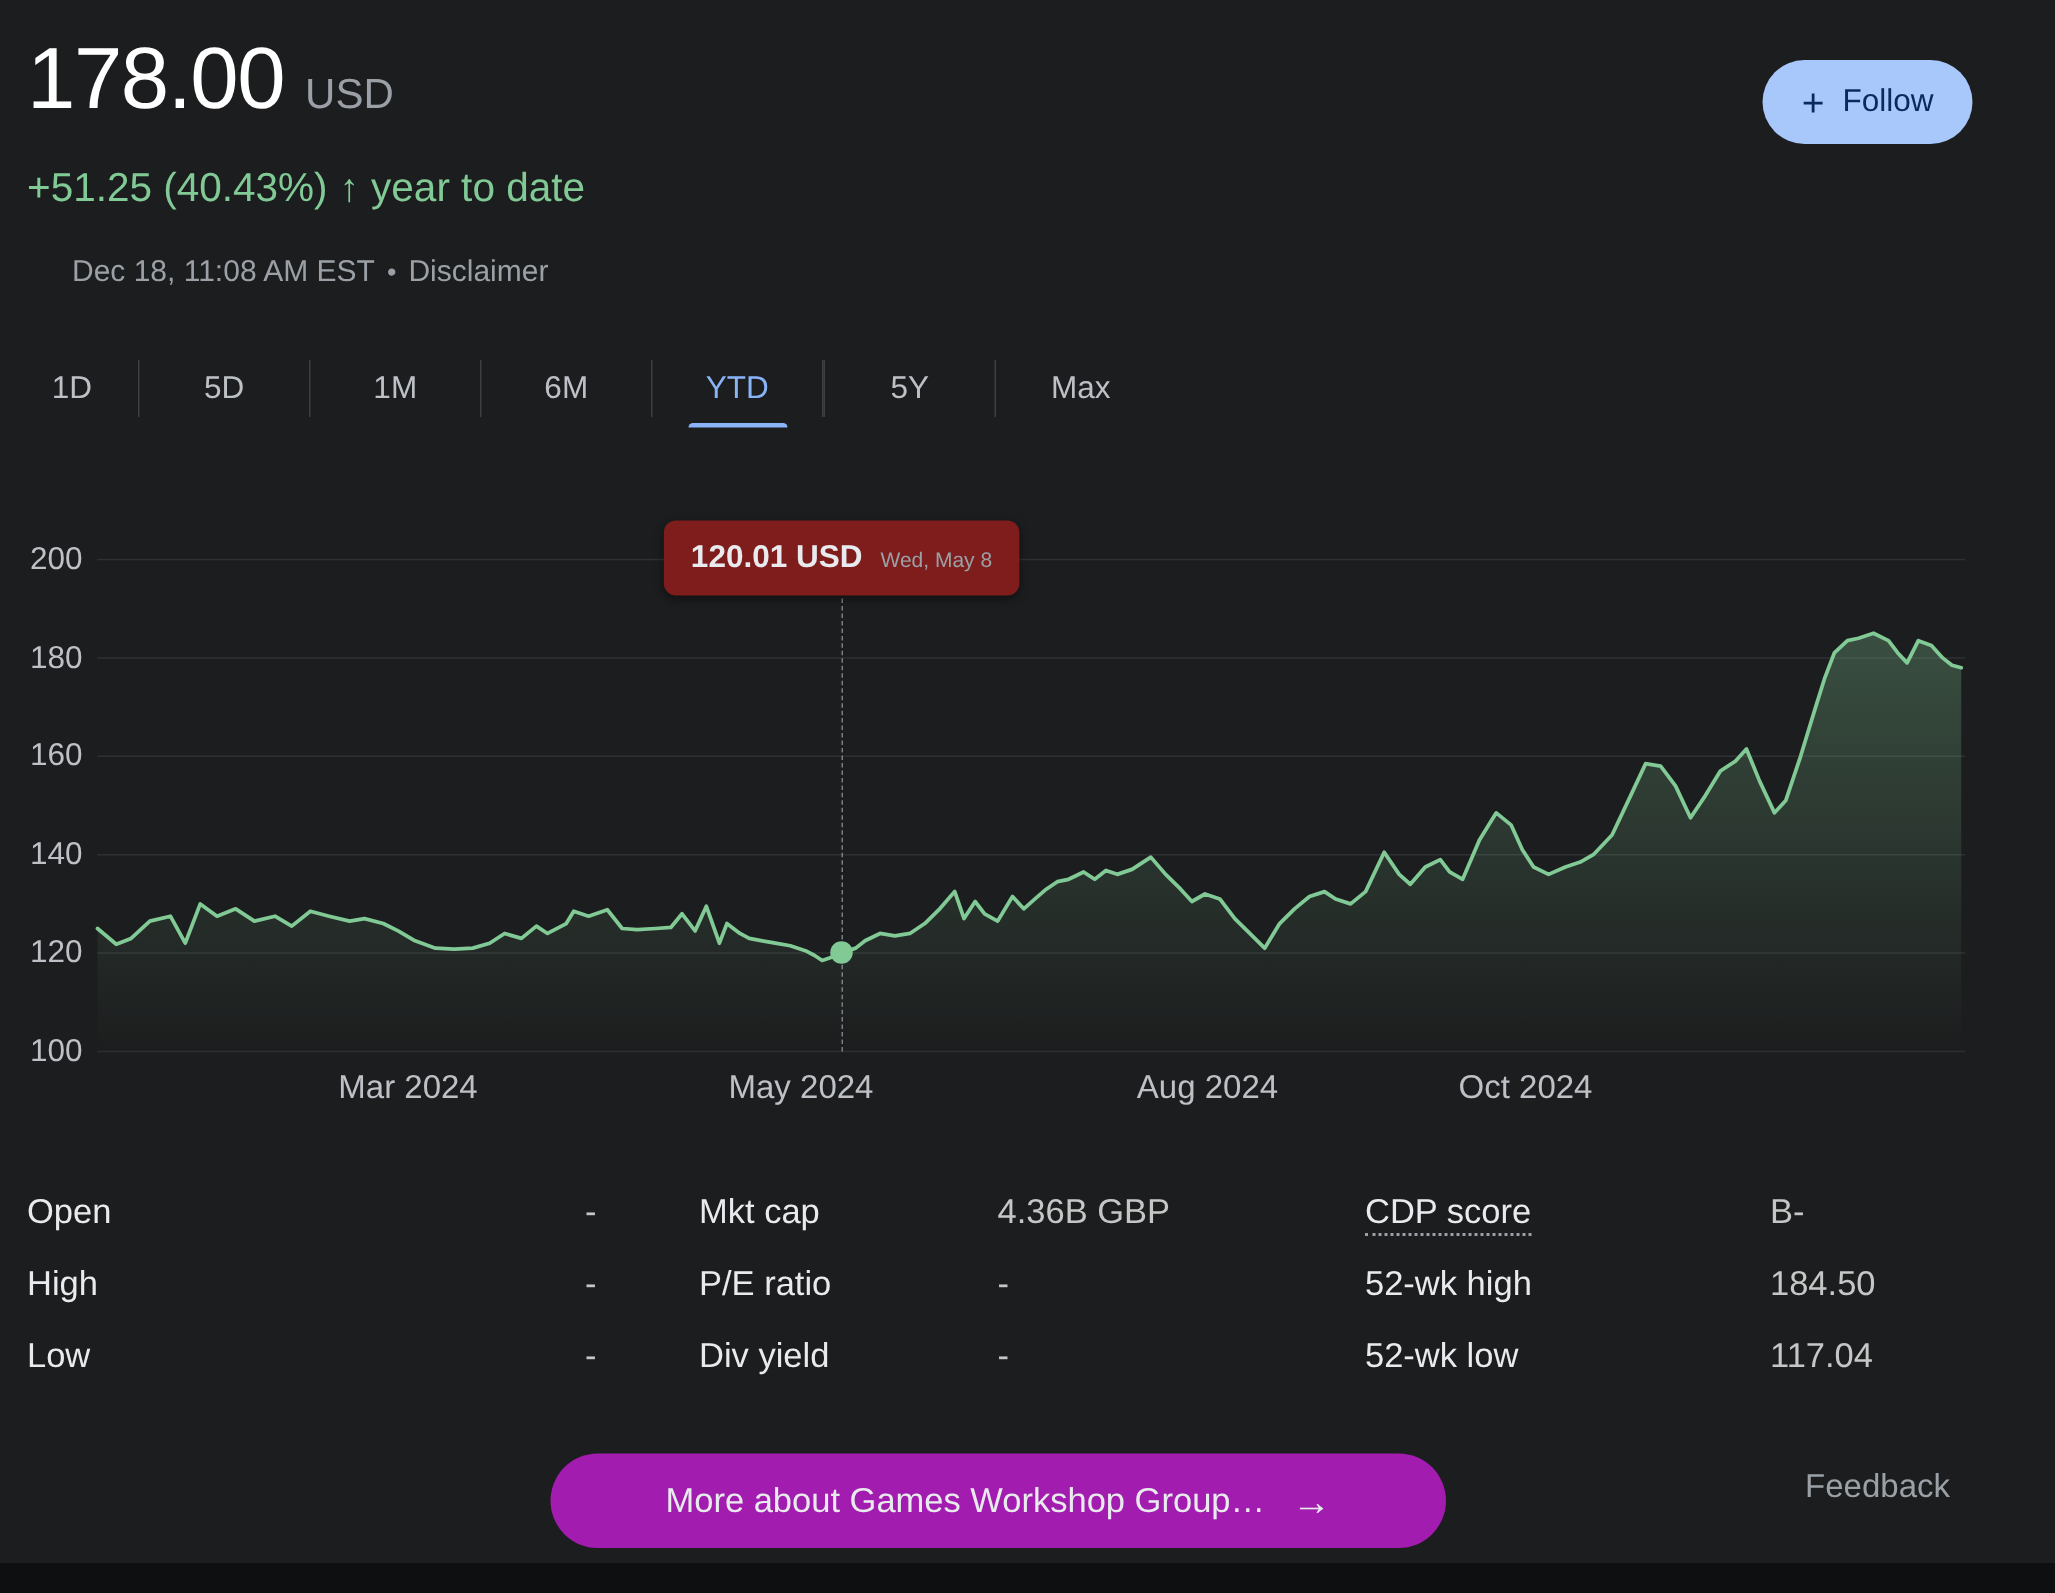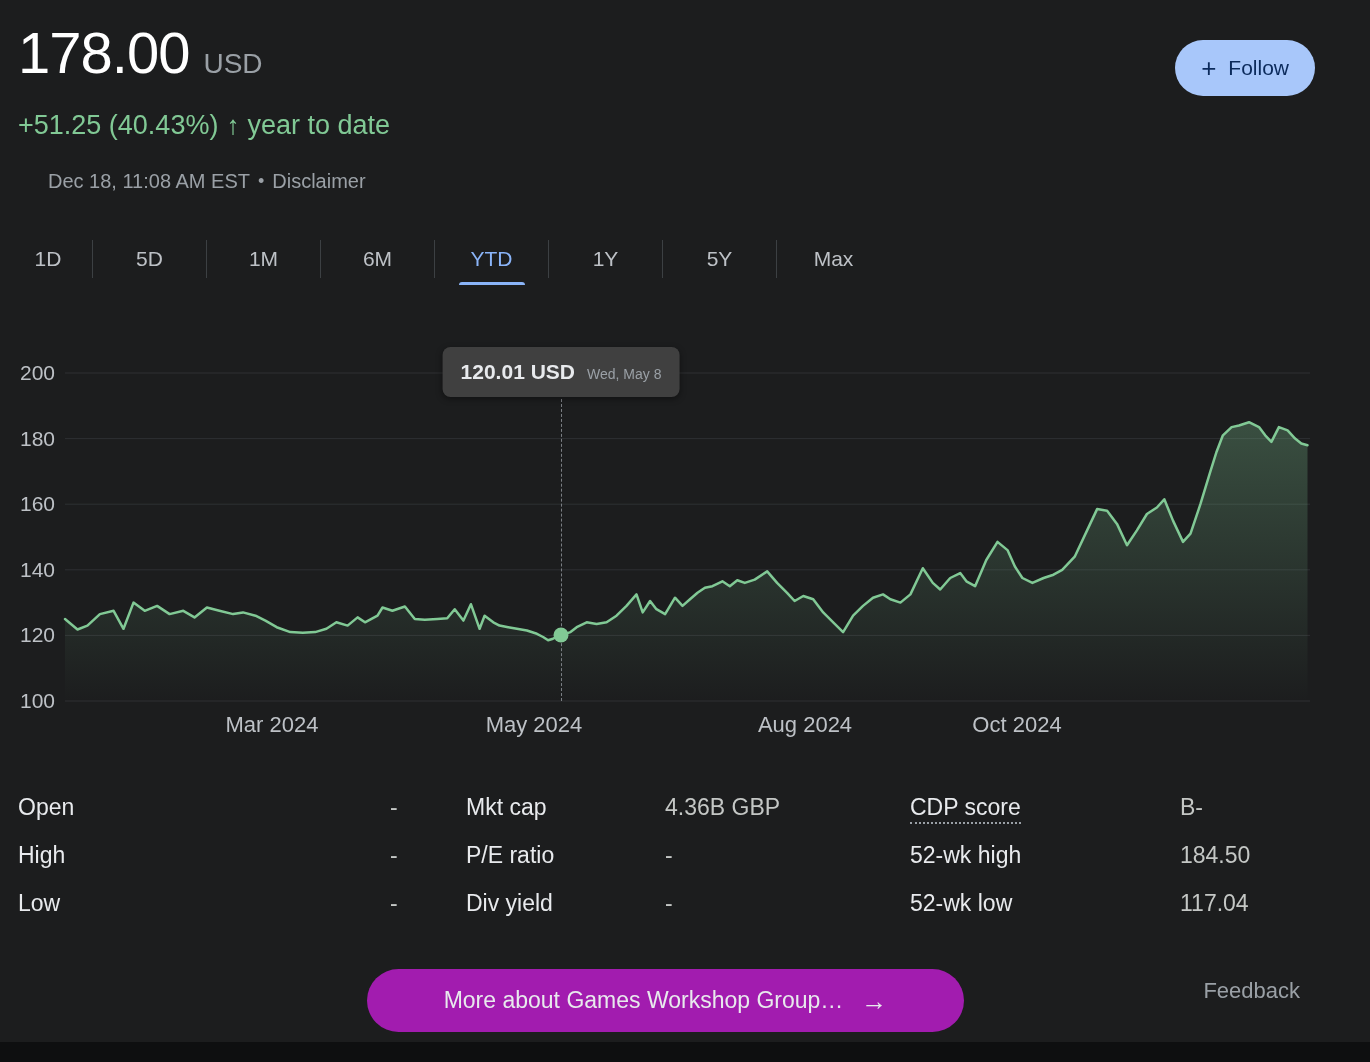--- a/index.html
+++ b/index.html
@@ -38,21 +38,21 @@
   .plot{position:absolute;left:65px;top:373px;width:1245px;height:328px;}
   #chart-svg{position:absolute;left:0;top:0;width:1245px;height:328px;overflow:visible;}
   #y-axis{position:absolute;left:0;top:373px;width:55px;height:328px;}
   .y-tick{position:absolute;right:0;width:55px;text-align:right;font-size:21px;color:#bdc1c6;line-height:24px;}
   #x-axis{position:absolute;left:65px;top:712px;width:1245px;height:30px;}
   .x-tick{position:absolute;transform:translateX(-50%);font-size:22px;color:#bdc1c6;white-space:nowrap;}
   .crosshair{position:absolute;width:0;top:26px;bottom:0;border-left:1.5px dashed #8b9096;opacity:.85;}
   .marker-dot{position:absolute;width:15px;height:15px;border-radius:50%;transform:translate(-50%,-50%);}
   .chart-tooltip{
     position:absolute;top:347px;transform:translateX(-50%);
-    background:#404040;border-radius:8px;padding:13px 18px;display:flex;gap:12px;align-items:baseline;
+    background:#7f1d1d;border-radius:8px;padding:13px 18px;display:flex;gap:12px;align-items:baseline;
     box-shadow:0 2px 6px rgba(0,0,0,.4);white-space:nowrap;z-index:5;
   }
   .chart-tooltip .tt-price{font-size:21px;font-weight:700;color:#e8eaed;}
   .chart-tooltip .tt-date{font-size:14px;color:#9aa0a6;}
   
   .stats-col{position:absolute;top:783px;}
   .stats-col.c1{left:18px;}
   .stats-col.c2{left:466px;}
   .stats-col.c3{left:910px;}
   .stat-row{display:flex;height:48px;align-items:center;font-size:23px;}
@@ -103,21 +103,20 @@
     <div class="tab">1D</div>
     <div class="tab-divider"></div>
     <div class="tab">5D</div>
     <div class="tab-divider"></div>
     <div class="tab">1M</div>
     <div class="tab-divider"></div>
     <div class="tab">6M</div>
     <div class="tab-divider"></div>
     <div class="tab selected">YTD</div>
     <div class="tab-divider"></div>
-    <div class="tab">1Y</div>
     <div class="tab-divider"></div>
     <div class="tab">5Y</div>
     <div class="tab-divider"></div>
     <div class="tab">Max</div>
   </div>
 
   <div id="y-axis">
       <div class="y-tick" style="top: 316px;">100</div>
       <div class="y-tick" style="top: 250.4px;">120</div>
       <div class="y-tick" style="top: 184.8px;">140</div>

